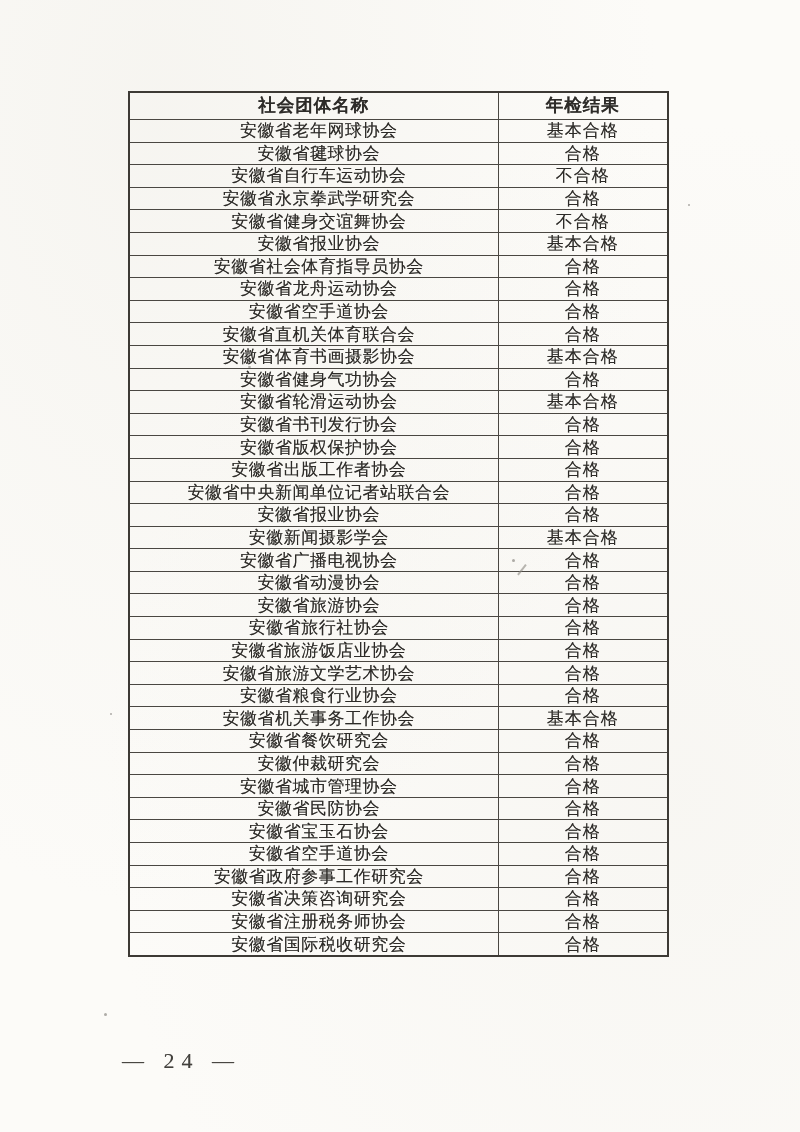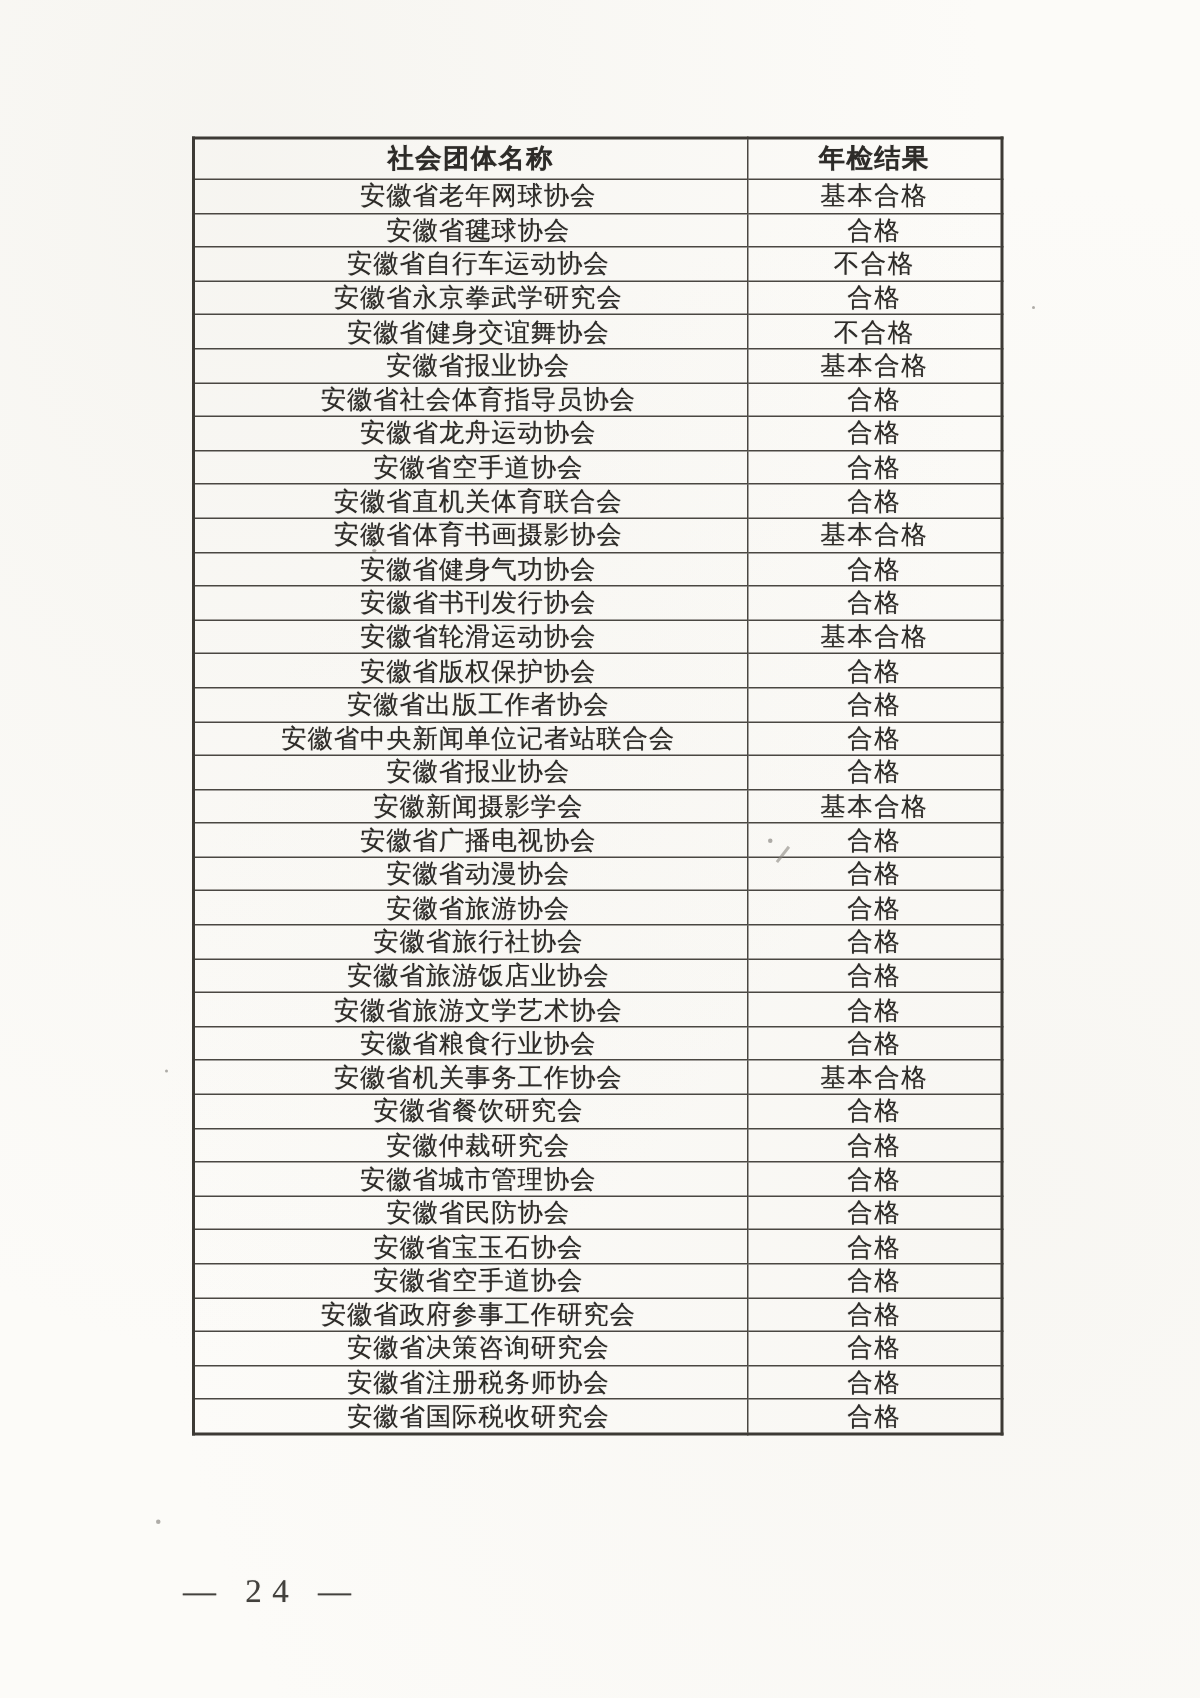--- a/index.html
+++ b/index.html
@@ -154,26 +154,26 @@
         </tr>
         <tr>
           <td class="name-cell">安徽省体育书画摄影协会</td>
           <td class="result-cell">基本合格</td>
         </tr>
         <tr>
           <td class="name-cell">安徽省健身气功协会</td>
           <td class="result-cell">合格</td>
         </tr>
         <tr>
+          <td class="name-cell">安徽省轮滑运动协会</td>
+          <td class="result-cell">基本合格</td>
+        </tr>
+        <tr>
           <td class="name-cell">安徽省书刊发行协会</td>
           <td class="result-cell">合格</td>
-        </tr>
-        <tr>
-          <td class="name-cell">安徽省轮滑运动协会</td>
-          <td class="result-cell">基本合格</td>
         </tr>
         <tr>
           <td class="name-cell">安徽省版权保护协会</td>
           <td class="result-cell">合格</td>
         </tr>
         <tr>
           <td class="name-cell">安徽省出版工作者协会</td>
           <td class="result-cell">合格</td>
         </tr>
         <tr>

